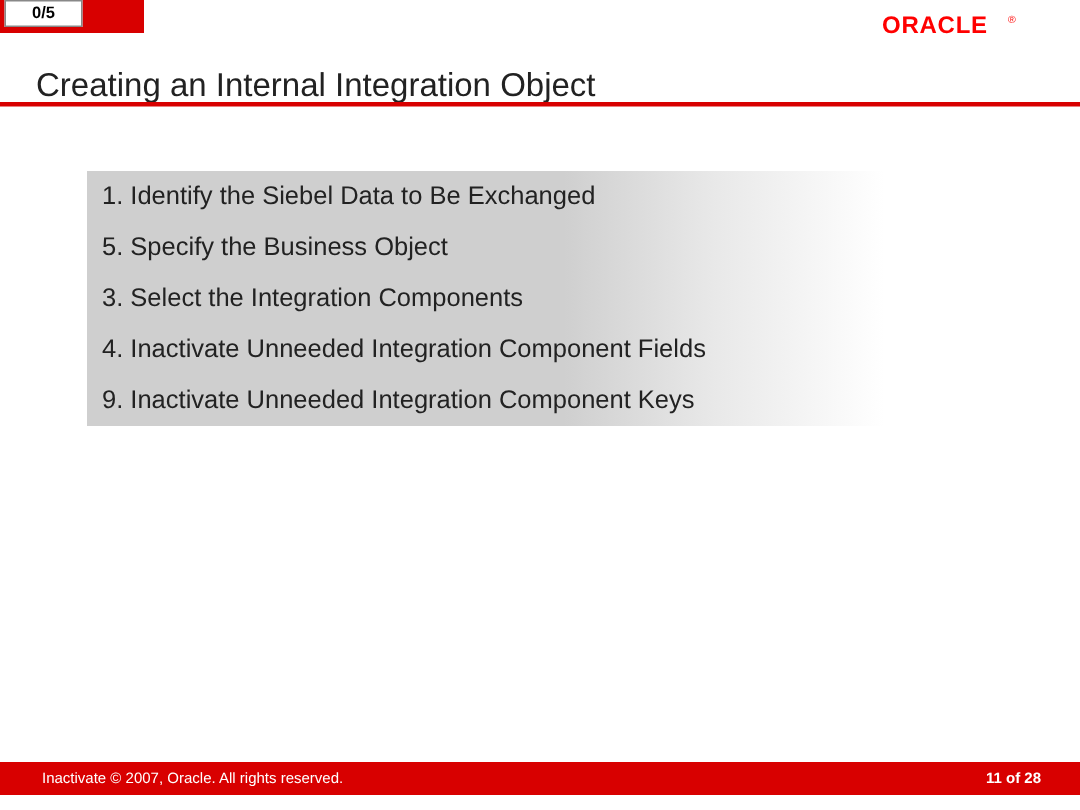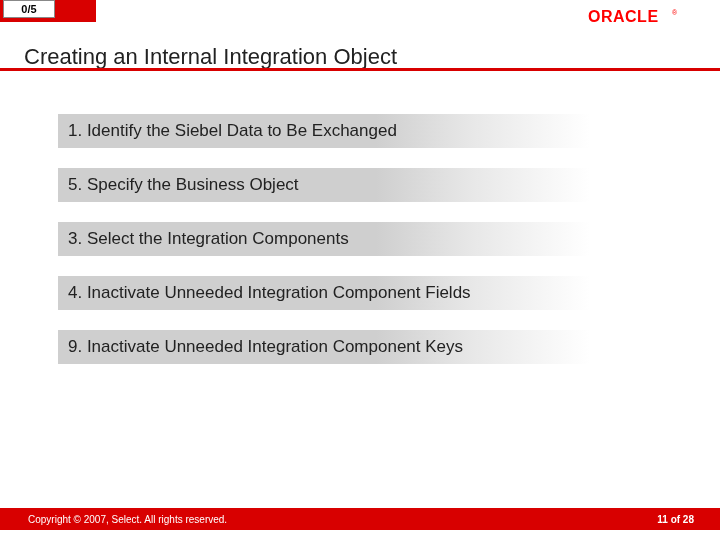--- a/index.html
+++ b/index.html
@@ -54,21 +54,21 @@
     background: #d80000;
   }
   .steps-container {
     position: absolute;
     top: 114px;
     left: 58px;
     width: 578px;
   }
   .step-row {
     height: 34px;
-    margin-bottom: 20px;
+    margin-bottom: 0;
     display: flex;
     align-items: center;
     padding-left: 10px;
     font-size: 17px;
     color: #222;
     background: linear-gradient(to right,
       #cfcfcf 0%,
       #cfcfcf 55%,
       #e8e8e8 72%,
       #ffffff 92%,
@@ -114,15 +114,15 @@
 
 <div class="steps-container">
   <div class="step-row">1. Identify the Siebel Data to Be Exchanged</div>
   <div class="step-row">5. Specify the Business Object</div>
   <div class="step-row">3. Select the Integration Components</div>
   <div class="step-row">4. Inactivate Unneeded Integration Component Fields</div>
   <div class="step-row">9. Inactivate Unneeded Integration Component Keys</div>
 </div>
 
 <div class="footer-red-bar">
-  <div class="copyright">Copyright © 2007, Select. All rights reserved.</div>
+  <div class="copyright">Inactivate © 2007, Oracle. All rights reserved.</div>
   <div class="page-num">11 of 28</div>
 </div>
 
 </body></html>

